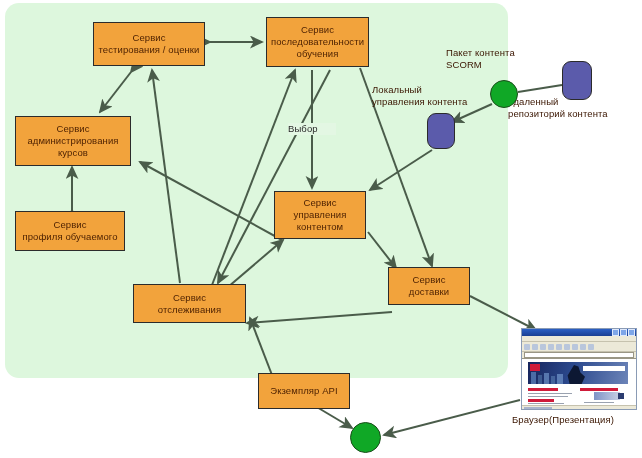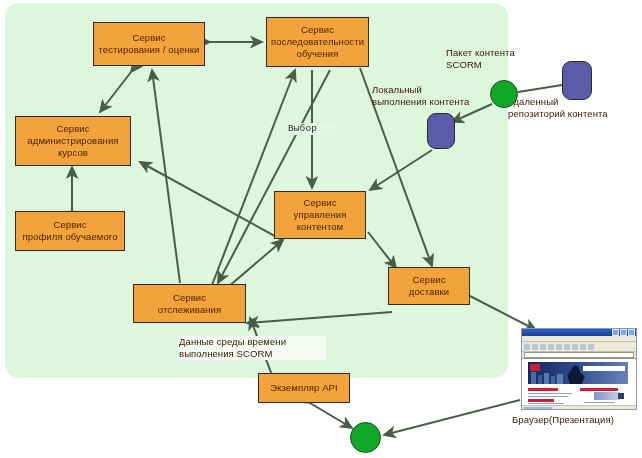--- a/index.html
+++ b/index.html
@@ -68,21 +68,20 @@
     color: #3a1500;
     white-space: pre-line;
     letter-spacing: 0.1px;
   }
   .lbl.edgelbl {
     background: #f3fbf3;
     padding: 0 1px;
   }
   .lbl.dark {
     color: #2a2a2a;
-    font-family: Liberation Mono, monospace;
   }
   
   #browser {
     position: absolute;
     left: 521px;
     top: 328px;
     width: 116px;
     height: 82px;
     background: #ffffff;
     border: 1px solid #8a9bb5;
@@ -294,40 +293,38 @@
   <div class="node" style="left:274px; top:191px; width:92px; height:48px;">Сервис
 управления
 контентом</div>
 
   <div class="node" style="left:133px; top:284px; width:113px; height:39px;">Сервис
 отслеживания</div>
 
   <div class="node" style="left:388px; top:267px; width:82px; height:38px;">Сервис
 доставки</div>
 
-  <div class="node" style="left:258px; top:373px; width:92px; height:30px;">Экземпляр API</div>
+  <div class="node" style="left:258px; top:373px; width:92px; height:36px;">Экземпляр API</div>
 
   <div class="repo" style="left:427px; top:113px; width:28px; height:36px;"></div>
   <div class="lbl" style="left:372px; top:84px; width:142px;">Локальный
-выполнения контента</div>
+управления контента</div>
 
   <div class="repo" style="left:562px; top:61px; width:30px; height:39px;"></div>
   <div class="lbl" style="left:508px; top:96px; width:134px;">Удаленный
 репозиторий контента</div>
 
   <div class="circle" style="left:490px; top:80px; width:28px; height:28px;"></div>
   <div class="lbl" style="left:446px; top:47px; width:116px;">Пакет контента
 SCORM</div>
 
   <div class="circle" style="left:350px; top:422px; width:31px; height:31px;"></div>
 
   <div class="lbl dark" style="left:288px; top:123px; width:48px; background:#e3f7e3;">Выбор</div>
 
-  <div class="lbl edgelbl" style="left:178px; top:336px; width:146px;">Данные среды времени
-выполнения SCORM</div>
 
 
   <div id="browser">
     <div class="bw-title">
       <div class="bw-btns">
         <i></i>
         <i></i>
         <i></i>
       </div>
     </div>

